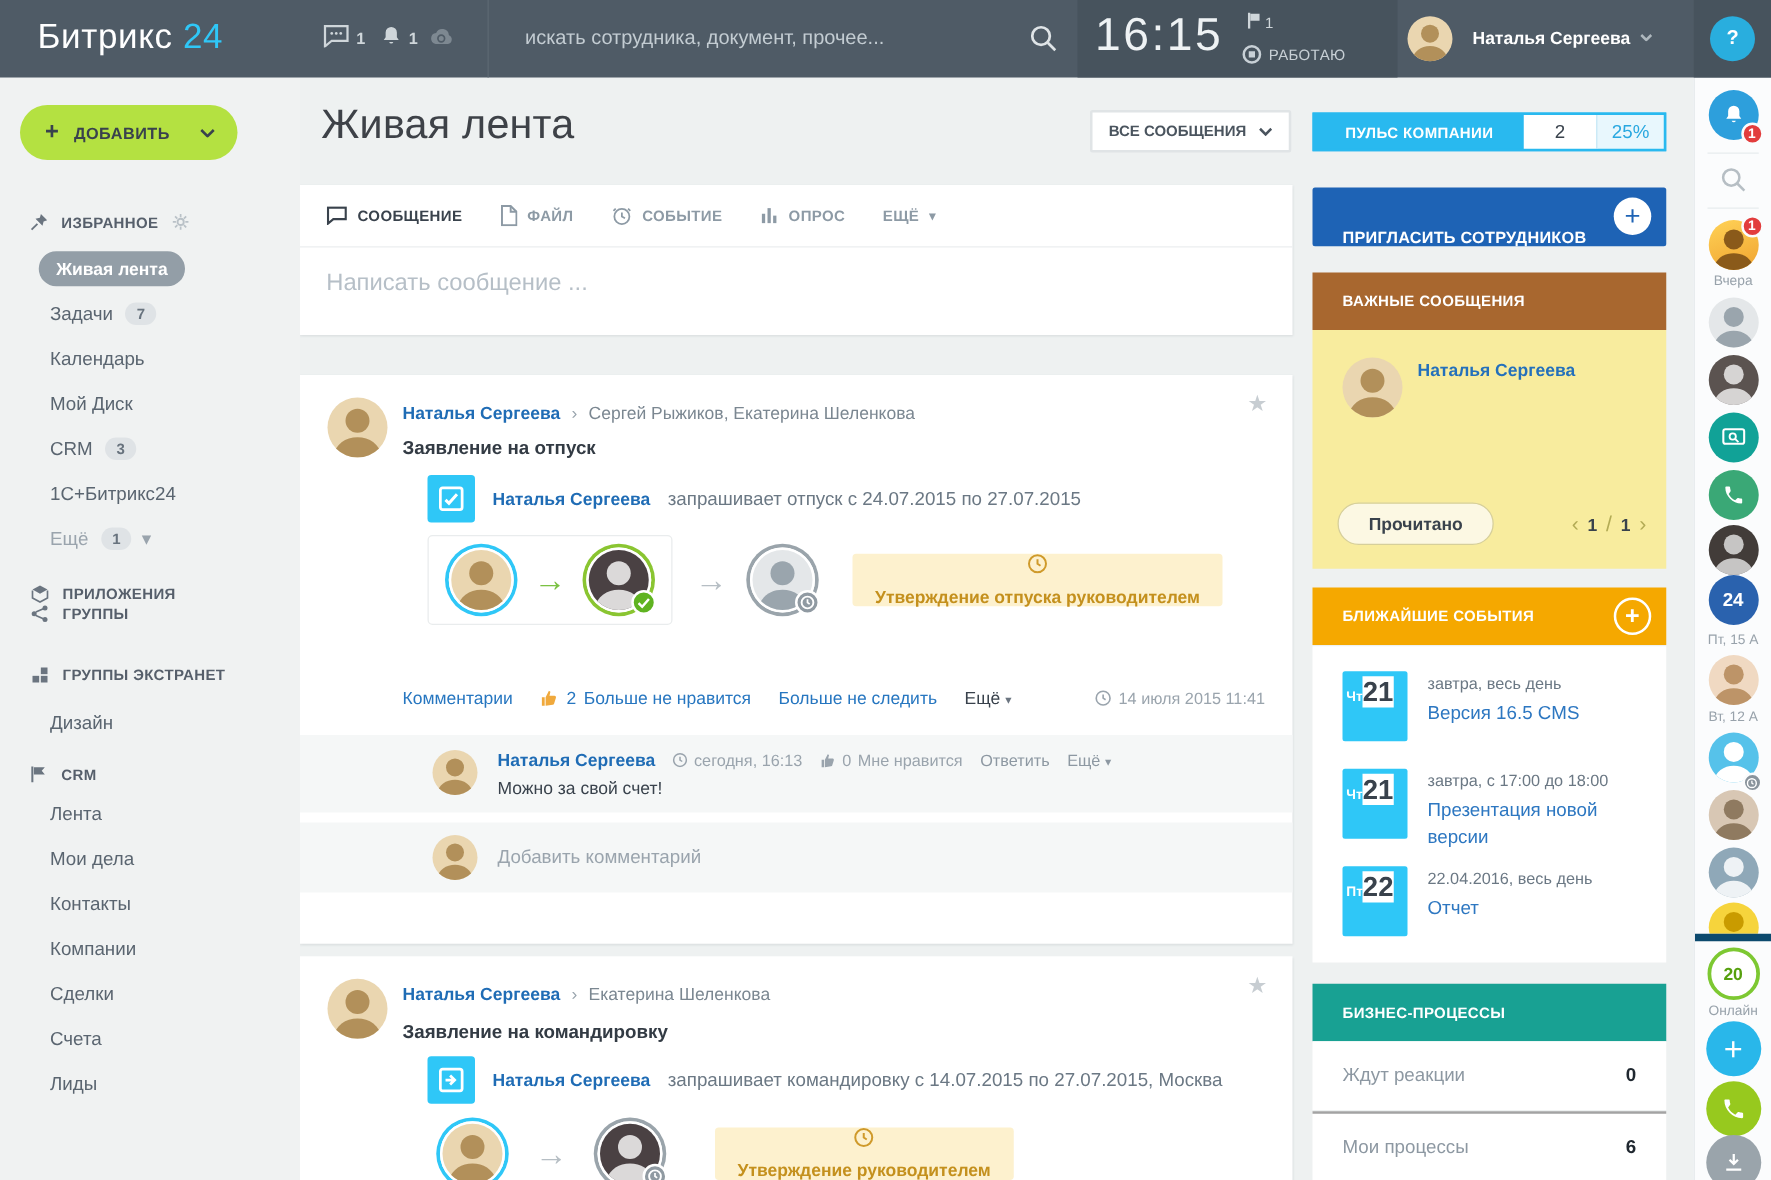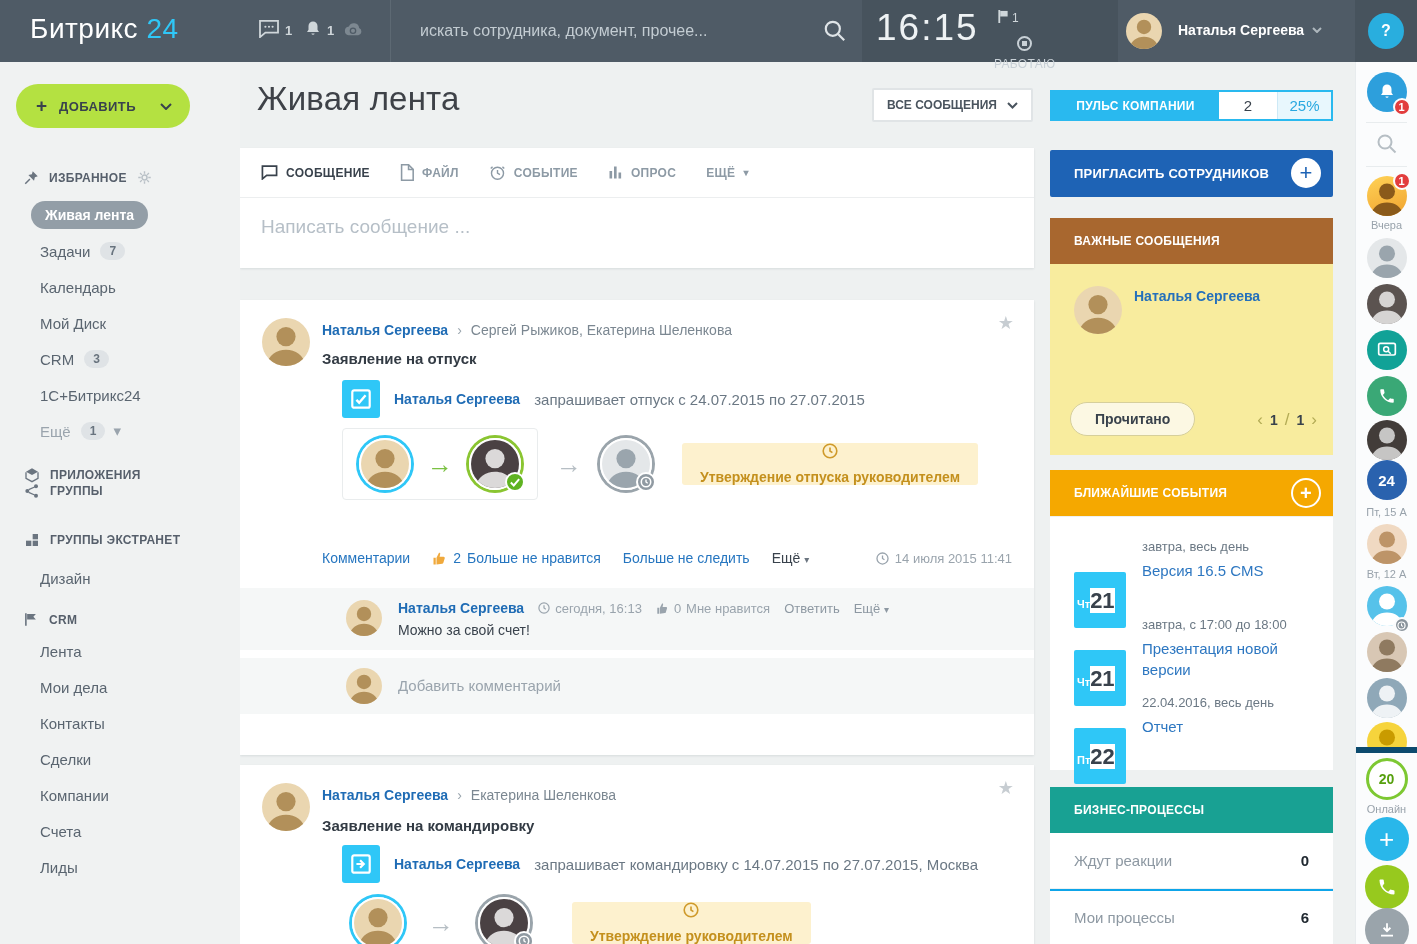--- a/index.html
+++ b/index.html
@@ -12,21 +12,21 @@
   .logo { position:absolute; left:30px; top:13px; font-size:28px; color:#fff; letter-spacing:.5px; }
   .logo .l2 { color:#2fc7f7; }
   .tb-ico { position:absolute; top:20px; color:#cfd6da; display:flex; align-items:center; gap:5px; font-size:13px; font-weight:bold; }
   .tb-div { position:absolute; top:0; width:1px; height:62px; background:#5d6973; }
   .tb-search { position:absolute; left:420px; top:16px; width:390px; height:30px; background:transparent; border:none; outline:none;
                color:#e8ecef; font-size:16px; font-family:"Liberation Sans",sans-serif; }
   .tb-search::placeholder { color:#c3ccd2; opacity:1; }
   .clockblock { position:absolute; left:862px; top:0; width:256px; height:62px; background:#47535d; }
   .time { position:absolute; left:14px; top:7px; font-size:37px; color:#eef2f4; letter-spacing:2px; font-weight:normal; }
   .flagrow { position:absolute; left:136px; top:10px; display:flex; gap:4px; align-items:center; color:#cfd6da; font-size:12px; }
-  .statusrow { position:absolute; left:132px; top:36px; display:flex; gap:6px; align-items:center; color:#c8d0d6; font-size:12px; letter-spacing:.3px;flex-direction:column; }
+  .statusrow { position:absolute; left:132px; top:36px; display:flex; gap:6px; align-items:center; color:#c8d0d6; font-size:12px; letter-spacing:.3px; }
   .stopico { width:15px; height:15px; border:2px solid #c8d0d6; border-radius:50%; position:relative; }
   .stopico::after { content:""; position:absolute; left:3px; top:3px; width:5px; height:5px; background:#c8d0d6; }
   .tb-user-name { position:absolute; left:1178px; top:22px; color:#fff; font-size:14px; font-weight:bold; display:flex; gap:8px; align-items:center; }
   .helpblock { position:absolute; left:1355px; top:0; width:62px; height:62px; background:#47535d; }
   .helpbtn { position:absolute; left:13px; top:13px; width:36px; height:36px; border-radius:50%; background:#29aede; color:#fff;
              font-weight:bold; font-size:16px; display:flex; align-items:center; justify-content:center; cursor:pointer; }
 
   
   .avatar { position:relative; display:inline-block; border-radius:50%; flex:none; }
   .ph { position:absolute; inset:0; border-radius:50%; overflow:hidden; background:#dfe3e6; color:#a3adb5; }
@@ -101,41 +101,41 @@
   .cmeta { display:flex; align-items:center; gap:14px; font-size:13px; color:#9aa4ad; }
   .cmeta .cname { font-size:14px; font-weight:bold; color:#1f6cb5; cursor:pointer; }
   .glink { color:#8d98a2; cursor:pointer; }
 
   
   .rightcol { position:absolute; left:1050px; top:62px; width:283px; height:882px; }
   .pulse { position:absolute; left:0; top:28px; width:283px; height:31px; border:2px solid #29b9ef; display:flex; background:#29b9ef; cursor:pointer; }
   .pulse .plabel { flex:1; background:#29b9ef; color:#fff; font-size:12px; font-weight:bold; display:flex; align-items:center; justify-content:center; letter-spacing:.3px; }
   .pulse .pval { width:58px; background:#fff; color:#39424c; font-size:15px; display:flex; align-items:center; justify-content:center; }
   .pulse .ppct { width:54px; background:#e8f7fd; color:#29a8e0; font-size:15px; display:flex; align-items:center; justify-content:center; border-left:1px solid #cde9f6; }
-  .invite { position:absolute; left:0; top:88px; width:283px; height:47px; background:#1e63b5; border-radius:2px; display:flex; align-items:center; cursor:pointer; }
+  .invite { position:absolute; left:0; top:88px; width:283px; height:47px; background:#1e63b5; border-radius:2px; display:flex; align-items:flex-end; cursor:pointer; }
   .invite .ilabel { color:#fff; font-size:13px; font-weight:bold; margin-left:24px; letter-spacing:.2px; }
   .invite .icirc { position:absolute; right:12px; top:8px; width:30px; height:30px; border-radius:50%; background:#fff; color:#1e63b5;
                    font-size:22px; display:flex; align-items:center; justify-content:center; }
   .whead { position:absolute; left:0; width:283px; height:46px; display:flex; align-items:center; padding-left:24px;
            color:#fff; font-size:12px; font-weight:bold; letter-spacing:.3px; }
   .imp-head { top:156px; background:#a8672f; }
   .imp-body { position:absolute; left:0; top:202px; width:283px; height:191px; background:#f8ec9e; }
   .imp-name { position:absolute; left:84px; top:24px; font-size:14px; font-weight:bold; color:#2470bb; cursor:pointer; }
   .imp-text { position:absolute; left:84px; top:46px; width:188px; font-size:14px; color:#8a9096; line-height:21px; }
   .read-btn { position:absolute; left:20px; top:138px; height:34px; border-radius:17px; background:#fdfaе9; background:#fcf8e3;
               border:1px solid #d6cf9b; color:#39424c; font-size:14px; font-weight:bold; display:flex; align-items:center; padding:0 24px; cursor:pointer; }
   .imp-pager { position:absolute; right:16px; top:146px; display:flex; align-items:center; gap:7px; font-size:14px; }
   .imp-pager .pnum { font-weight:bold; color:#39424c; }
   .imp-pager .parr { color:#b3ab55; font-size:17px; cursor:pointer; }
   .ev-head { top:408px; background:#f5a800; }
   .ev-plus { position:absolute; right:12px; top:8px; width:30px; height:30px; border-radius:50%; border:2px solid #fff; color:#fff;
              font-size:20px; display:flex; align-items:center; justify-content:center; cursor:pointer; }
   .ev-body { position:absolute; left:0; top:455px; width:283px; height:253px; background:#fff; }
   .ev-item { position:absolute; left:0; width:283px; }
-  .chip { position:absolute; left:24px; top:0; width:52px; height:56px; background:#2fc7f7; border-radius:2px; padding:12px 3px 3px 3px;margin-top:35px; }
+  .chip { position:absolute; left:24px; top:0; width:52px; height:56px; background:#2fc7f7; border-radius:2px; padding:0 3px 3px 3px; }
   .chip .cday { height:20px; line-height:20px; text-align:center; color:#fff; font-size:11px; font-weight:bold; }
   .chip .cnum { height:33px; line-height:33px; background:#fff; text-align:center; font-size:22px; font-weight:bold; color:#39424c; }
   .ev-when { position:absolute; left:92px; top:2px; font-size:13px; color:#6b7884; width:180px; }
   .ev-name { position:absolute; left:92px; top:23px; font-size:15px; color:#2d77c1; width:175px; line-height:21px; cursor:pointer; }
   .bp-head { top:725px; background:#18a193; }
   .bp-row { position:absolute; left:0; width:283px; height:55px; background:#fff; display:flex; align-items:center; justify-content:space-between; padding:0 24px; cursor:pointer; }
   .bp-row .bl { font-size:15px; color:#8d98a2; }
   .bp-row .bv { font-size:15px; font-weight:bold; color:#202830; }
 
   
@@ -309,24 +309,24 @@
       <div class="side-item">
           <span>Лента</span>
         </div>
       <div class="side-item">
           <span>Мои дела</span>
         </div>
       <div class="side-item">
           <span>Контакты</span>
         </div>
       <div class="side-item">
+          <span>Компании</span>
+        </div>
+      <div class="side-item">
           <span>Сделки</span>
-        </div>
-      <div class="side-item">
-          <span>Компании</span>
         </div>
       <div class="side-item">
           <span>Счета</span>
         </div>
       <div class="side-item">
           <span>Лиды</span>
         </div>
     </div>
   </div>
 
@@ -609,21 +609,21 @@
       </div>
     </div>
 
     <div class="whead bp-head">
         <span>БИЗНЕС-ПРОЦЕССЫ</span>
       </div>
     <div class="bp-row" style="top:771px;">
       <span class="bl">Ждут реакции</span>
       <span class="bv">0</span>
     </div>
-    <div class="bp-row" style="top:827px; border-top:2px solid #0ea5e9;">
+    <div class="bp-row" style="top:827px; border-top:2px solid #a3a3a3;">
       <span class="bl">Мои процессы</span>
       <span class="bv">6</span>
     </div>
   </div>
 
   <div class="rail">
     <div class="r-item" style="top:10px;">
       <span class="r-circle" style="background:#2d9fdc;">
         <svg width="18" height="18" viewBox="0 0 24 24">
             <path d="M12 2a6 6 0 0 0-6 6v5l-2 3h16l-2-3V8a6 6 0 0 0-6-6z" fill="#fff"></path>

